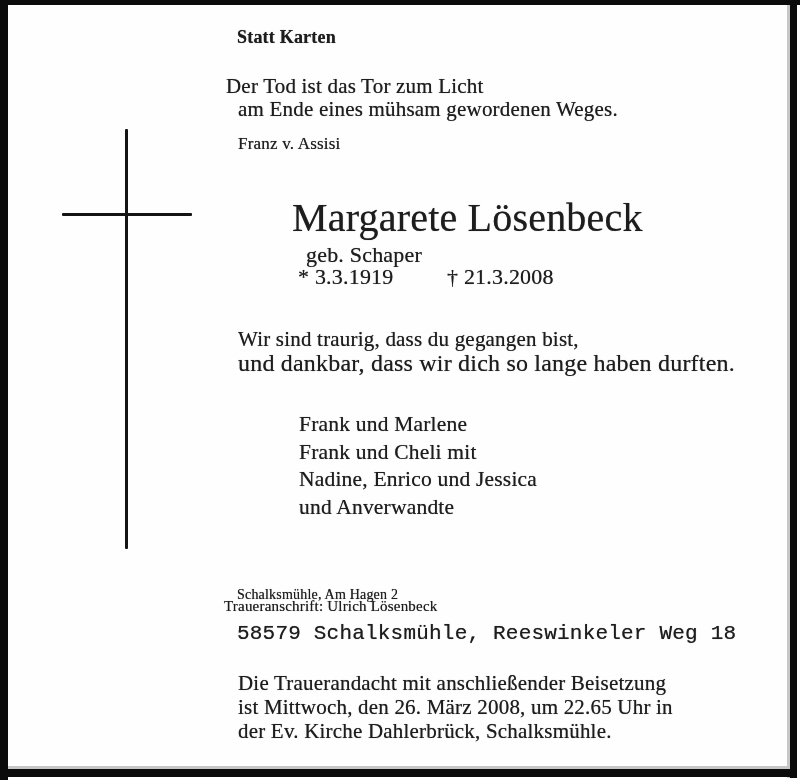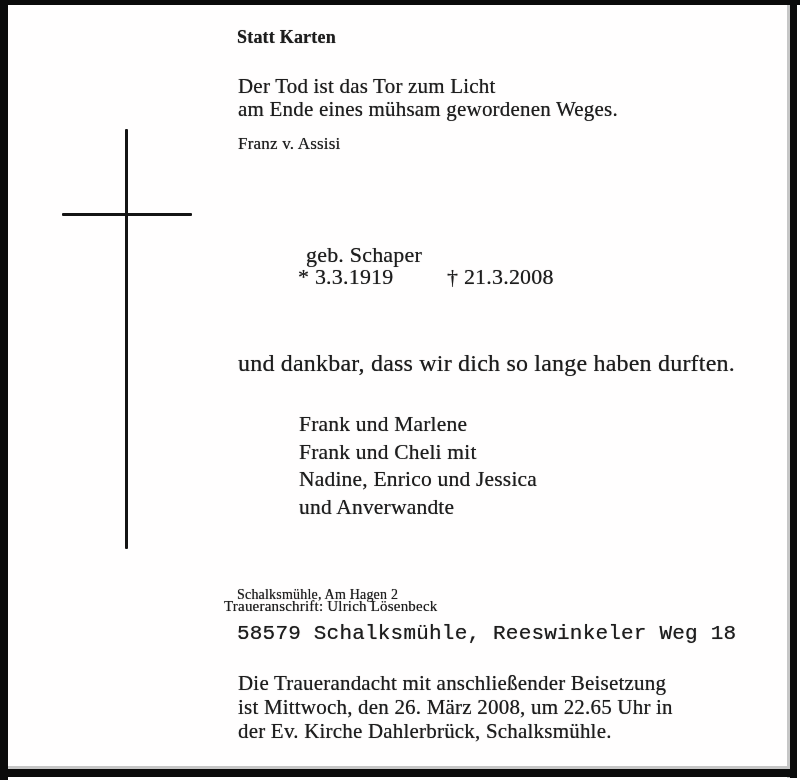--- a/index.html
+++ b/index.html
@@ -19,21 +19,21 @@
   .edge { position: absolute; background: #0b0b0b; }
   .edge-top    { left: 0; top: 0; width: 800px; height: 5px; }
   .edge-left   { left: 0; top: 0; width: 8px;  height: 780px; }
   .edge-right  { left: 790px; top: 0; width: 7px; height: 778px; }
   .edge-bottom { left: 0; top: 769px; width: 797px; height: 8px; }
   .fade-right  { position: absolute; left: 787px; top: 0; width: 3px; height: 778px; background: #c6c6c6; }
   .fade-bottom { position: absolute; left: 0; top: 766px; width: 797px; height: 3px; background: #c6c6c6; }
 
   
   .statt      { left: 237px; top: 27px;  font-size: 18px; font-weight: bold; }
-  .quote1     { left: 238px; top: 74px;  font-size: 21px; }
+  .quote1     { left: 226px; top: 74px;  font-size: 21px; }
   .quote2     { left: 238px; top: 97px;  font-size: 21px; }
   .attrib     { left: 238px; top: 134px; font-size: 17px; }
 
   .name       { left: 292px; top: 194px; font-size: 40px; }
   .maiden     { left: 306px; top: 242px; font-size: 22px; }
   .dates      { left: 298px; top: 264px; font-size: 22px; width: 300px; }
   .dates .death { position: absolute; left: 149px; top: 0; }
 
   .cond1      { left: 238px; top: 327px; font-size: 21px; }
   .cond2      { left: 238px; top: 350px; font-size: 24px; }
@@ -69,26 +69,28 @@
     <div class="vbar"></div>
     <div class="hbar"></div>
   </div>
 
   <div class="abs txt statt">Statt Karten</div>
 
   <div class="abs txt quote1">Der Tod ist das Tor zum Licht</div>
   <div class="abs txt quote2">am Ende eines mühsam gewordenen Weges.</div>
   <div class="abs txt attrib">Franz v. Assisi</div>
 
+  <div class="abs txt name">Margarete Lösenbeck</div>
   <div class="abs txt maiden">geb. Schaper</div>
   <div class="abs txt dates">
     <span class="birth">* 3.3.1919</span>
     <span class="death">† 21.3.2008</span>
   </div>
 
+  <div class="abs txt cond1">Wir sind traurig, dass du gegangen bist,</div>
   <div class="abs txt cond2">und dankbar, dass wir dich so lange haben durften.</div>
 
   <div class="abs txt mourners">
     <div>Frank und Marlene</div>
     <div>Frank und Cheli mit</div>
     <div>Nadine, Enrico und Jessica</div>
     <div>und Anverwandte</div>
   </div>
 
   <div class="abs txt addr1">Schalksmühle, Am Hagen 2</div>

